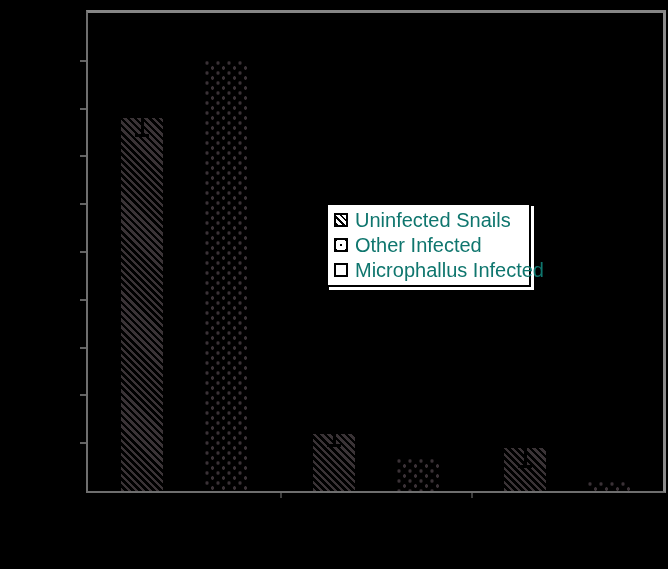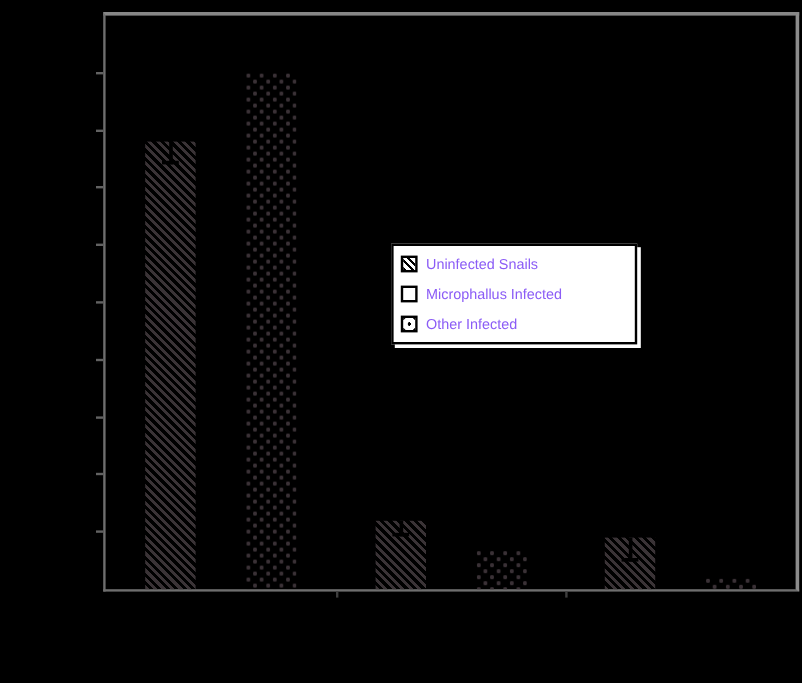--- a/index.html
+++ b/index.html
@@ -77,21 +77,21 @@
       transparent 1.8px, transparent 4.6px);
   }
   .swatch.dots {
     background-image:
       radial-gradient(circle, #000000 1.3px, transparent 1.5px),
       radial-gradient(circle, #000000 1.3px, transparent 1.5px);
     background-size:10px 10px, 10px 10px;
     background-position:-5px -5px, 0px 0px;
   }
   .legend-label {
-    font-size:12px; line-height:1; color:#8b5cf6;
+    font-size:20px; line-height:1; color:#0f766e;
     white-space:nowrap;
   }
 </style>
 </head>
 <body>
 
 <div class="figure">
 
   <div class="plot">
       <div class="ytick" style="top: 429.2px;"></div>
@@ -118,22 +118,22 @@
       <div class="bar dots" style="left: 309px; width: 42px; height: 32px;"></div>
       <div class="bar dots" style="left: 500px; width: 42px; height: 9px;"></div>
     </div>
 
   <div class="legend">
     <div class="legend-row">
       <span class="swatch hatch"></span>
       <span class="legend-label">Uninfected Snails</span>
     </div>
     <div class="legend-row">
+      <span class="swatch dots"></span>
+      <span class="legend-label">Other Infected</span>
+    </div>
+    <div class="legend-row">
       <span class="swatch"></span>
       <span class="legend-label">Microphallus Infected</span>
-    </div>
-    <div class="legend-row">
-      <span class="swatch dots"></span>
-      <span class="legend-label">Other Infected</span>
     </div>
   </div>
 
 </div>
 
 </body></html>

